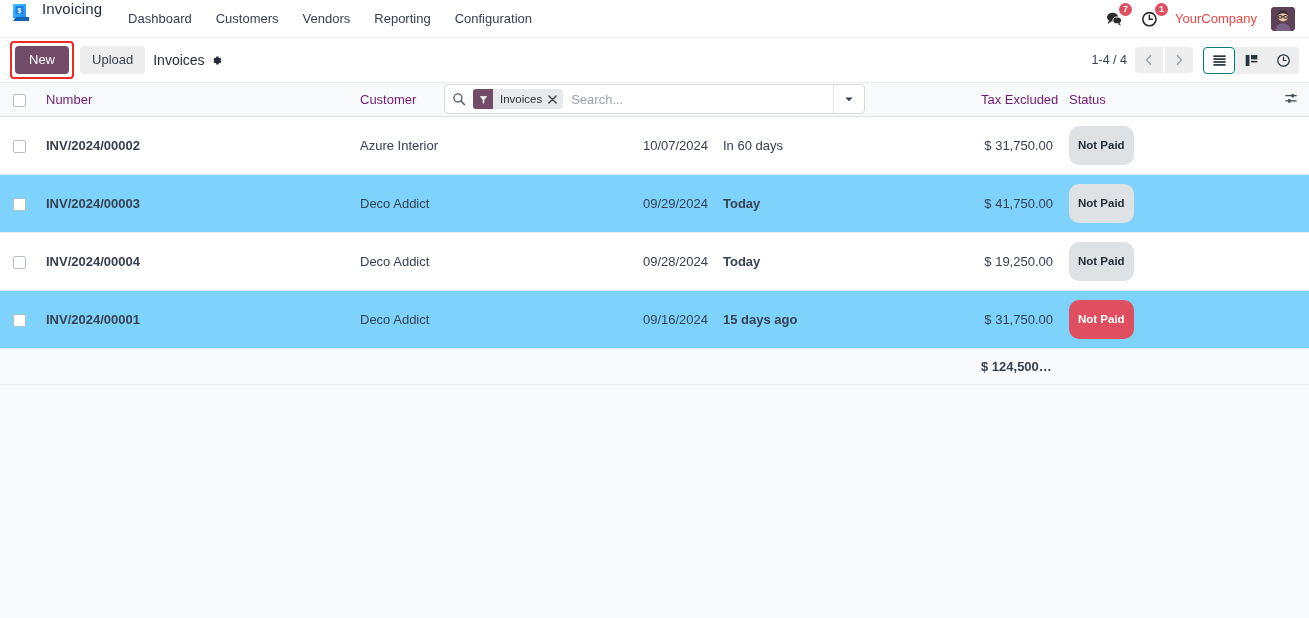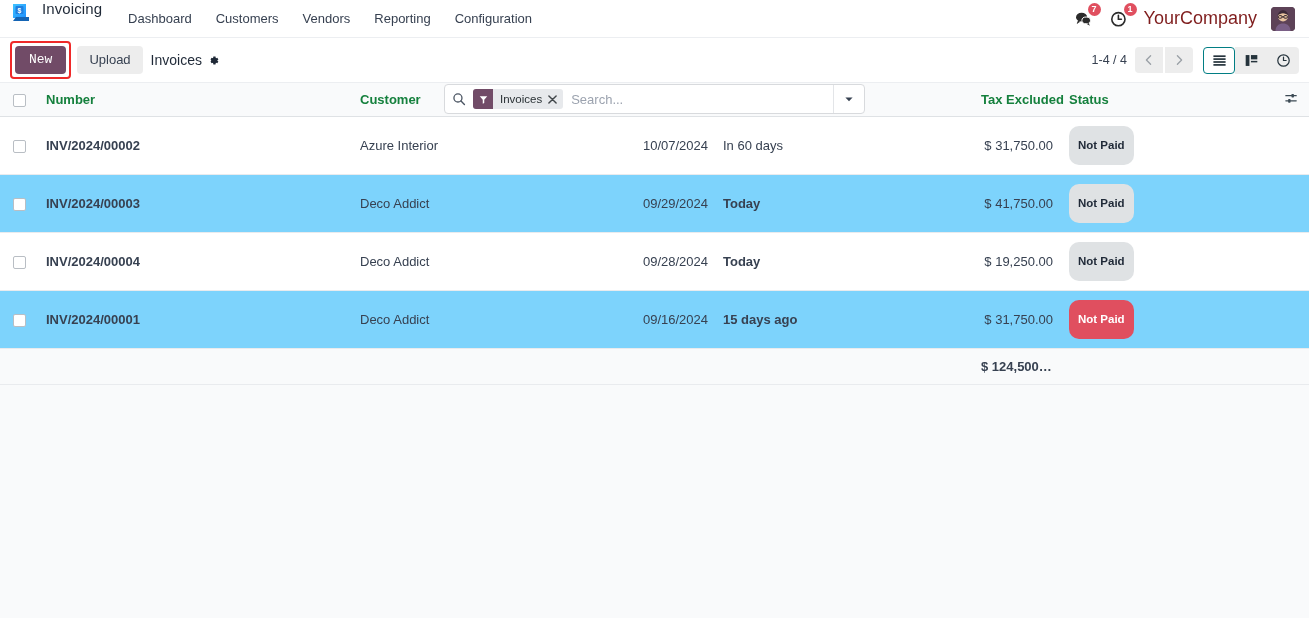--- a/index.html
+++ b/index.html
@@ -90,22 +90,22 @@
     line-height: 13px;
     min-width: 13px;
     height: 13px;
     border-radius: 7px;
     text-align: center;
     padding: 0 2px;
     box-sizing: border-box;
     font-weight: bold;
   }
   .company-name {
-    font-size: 18px;
-    color: #7f1d1d;
+    font-size: 13px;
+    color: #ef4444;
     white-space: nowrap;
     cursor: pointer;
   }
   .avatar {
     width: 24px;
     height: 24px;
     border-radius: 4px;
     overflow: hidden;
     background: #5b4355;
     display: flex;
@@ -133,21 +133,21 @@
     gap: 0px;
   }
   .btn-new {
     background: #714b67;
     color: #ffffff;
     border: none;
     border-radius: 4px;
     font-size: 13px;
     padding: 6px 14px;
     cursor: pointer;
-    font-family: Liberation Mono, monospace;
+    font-family: Liberation Sans, sans-serif;
     line-height: 16px;
   }
   .new-highlight {
     border: 2px solid #ef2929;
     padding: 3px;
     border-radius: 4px;
     display: inline-flex;
     margin-right: 6px;
   }
   .btn-upload {
@@ -314,22 +314,22 @@
   }
   table.list {
     width: 100%;
     border-collapse: collapse;
     table-layout: fixed;
     background: #fff;
   }
   table.list thead th {
     background: #f9fafb;
     font-size: 13px;
-    font-weight: bold;
-    color: #15803d;
+    font-weight: normal;
+    color: #701a75;
     text-align: left;
     padding: 9px 8px;
     border-bottom: 1px solid #dfe2e5;
     white-space: nowrap;
     box-sizing: border-box;
     cursor: pointer;
   }
   table.list tbody td {
     font-size: 13px;
     color: #374151;

